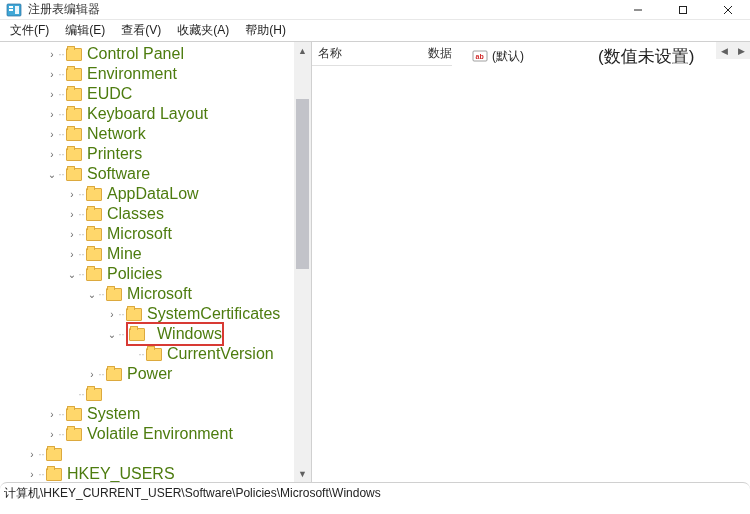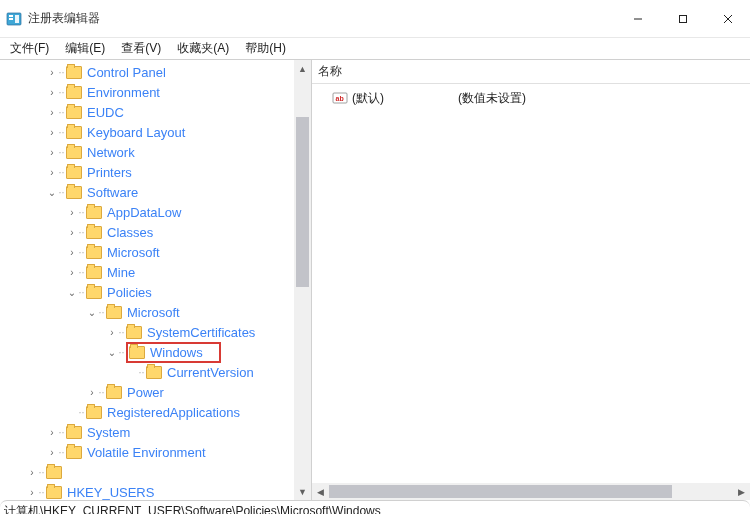--- a/index.html
+++ b/index.html
@@ -1,17 +1,17 @@
 <!DOCTYPE html>
 <html><head>
 <meta charset="utf-8">
 <style>
   * { box-sizing: border-box; margin: 0; padding: 0; font-family: "Microsoft YaHei", "Segoe UI", Tahoma, sans-serif; }
   body { width: 750px; height: 514px; background: #fff; overflow: hidden; font-size: 12px; color: #222; }
-  .titlebar { height: 38px; display: flex; align-items: center; padding-left: 6px; border-bottom: 1px solid #e8e8e8; }
+  .titlebar { height: 20px; display: flex; align-items: center; padding-left: 6px; border-bottom: 1px solid #e8e8e8; }
   .titlebar .appicon { width: 16px; height: 16px; margin-right: 6px; }
   .titlebar .title { flex: 1; font-size: 12px; color: #333; }
   .winbtns { display: flex; height: 100%; }
   .winbtn { width: 45px; height: 100%; display: flex; align-items: center; justify-content: center; color: #333; }
   .menubar { height: 22px; display: flex; align-items: center; padding-left: 2px; border-bottom: 1px solid #d0d0d0; }
   .menuitem { padding: 2px 8px; font-size: 12px; color: #222; }
   .main { display: flex; height: calc(100% - 30px - 22px - 22px); }
   .treepane { width: 312px; border-right: 1px solid #d0d0d0; position: relative; overflow: hidden; }
   .treescroll { position: absolute; right: 0; top: 0; width: 17px; height: 100%; background: #f0f0f0; display: flex; flex-direction: column; }
   .sbbtn { height: 17px; background: #f0f0f0; display: flex; align-items: center; justify-content: center; color: #606060; font-size: 9px; }
@@ -19,34 +19,34 @@
   .sbthumb { position: absolute; left: 2px; right: 2px; top: 40px; height: 170px; background: #c2c3c9; border-radius: 0; }
   .tree { position: absolute; left: 0; right: 17px; top: 0; bottom: 0; overflow: hidden; padding-top: 2px; }
   .node { height: 20px; display: flex; align-items: center; white-space: nowrap; }
   .twisty { width: 12px; text-align: center; color: #6b6b6b; font-size: 10px; }
   .twisty.exp::before { content: "⌄"; }
   .twisty.col::before { content: "›"; }
   .twisty.none::before { content: ""; }
   .dots { color: #b8b8b8; font-size: 12px; margin: 0 2px 0 0; letter-spacing: -1px; }
   .foldericon { width: 16px; height: 13px; background: #ffd76b; border: 1px solid #dca93e; border-radius: 1px; margin-right: 5px; position: relative; }
   .foldericon::before { content: ""; position: absolute; top: -3px; left: 0; width: 6px; height: 3px; background: #ffd76b; border: 1px solid #dca93e; border-bottom: none; border-radius: 1px 1px 0 0; }
-  .nodelabel { font-size: 13px; color: #3b82f6; }
-  .highlight { border: 2px solid #d83a34; padding: 1px 16px 1px 1px; display: inline-flex; align-items: center; }
-  .listpane { flex: 1; display: flex; flex-direction: column; position: relative; }
+  .nodelabel { font-size: 16px; color: #4d7c0f; }
+  .highlight { border: 2px solid #d83a34; padding: 1px 0 1px 1px; display: inline-flex; align-items: center; gap: 7px; }
+  .listpane { flex: 1; display: flex; flex-direction: row; position: relative; }
   .listhead { height: 24px; display: flex; align-items: center; border-bottom: 1px solid #e0e0e0; padding-left: 6px; }
   .colh { font-size: 12px; color: #333; }
   .colh.c1 { width: 110px; }
   .colh.c2 { width: 120px; }
   .colh.c3 { flex: 1; }
   .listbody { flex: 1; padding-left: 20px; padding-top: 4px; }
   .row { display: flex; align-items: center; height: 20px; }
   .valicon { width: 16px; height: 16px; margin-right: 4px; display: inline-flex; align-items: center; justify-content: center; }
   .cell.c1 { width: 106px; font-size: 12px; color: #222; }
   .cell.c2 { width: 120px; font-size: 12px; color: #222; }
-  .cell.c3 { flex: 1; font-size: 12px; color: #222; }
+  .cell.c3 { flex: 1; font-size: 17px; color: #222; }
   .hscroll { height: 17px; background: #f0f0f0; display: flex; }
   .hsbbtn { width: 17px; display: flex; align-items: center; justify-content: center; color: #606060; font-size: 9px; }
   .hsbtrack { flex: 1; position: relative; }
   .hsbthumb { position: absolute; top: 2px; bottom: 2px; left: 0; width: 85%; background: #c2c3c9; }
   .statusbar { height: 22px; border-top: 1px solid #d0d0d0; display: flex; align-items: center; padding-left: 4px; font-size: 12px; color: #222; border-radius: 7px; }
 </style>
 </head>
 <body>
 
 <div class="titlebar">
@@ -192,21 +192,20 @@
         <div class="node" style="padding-left: 86px;">
           <span class="twisty col"></span>
           <span class="dots">··</span>
           <span class="foldericon"></span>
           <span class="nodelabel">Power</span>
         </div>
         <div class="node" style="padding-left: 66px;">
           <span class="twisty none"></span>
           <span class="dots">··</span>
           <span class="foldericon"></span>
-          <span class="nodelabel">RegisteredApplications</span>
         </div>
         <div class="node" style="padding-left: 46px;">
           <span class="twisty col"></span>
           <span class="dots">··</span>
           <span class="foldericon"></span>
           <span class="nodelabel">System</span>
         </div>
         <div class="node" style="padding-left: 46px;">
           <span class="twisty col"></span>
           <span class="dots">··</span>
@@ -230,20 +229,21 @@
       <div class="sbtrack">
         <div class="sbthumb"></div>
       </div>
       <div class="sbbtn">▼</div>
     </div>
   </div>
 
   <div class="listpane">
     <div class="listhead">
       <div class="colh c1">名称</div>
+      <div class="colh c3">数据</div>
     </div>
     <div class="listbody">
       <div class="row">
         <span class="valicon">
           <svg width="16" height="16" viewBox="0 0 16 16">
             <rect x="1" y="3" width="14" height="10" rx="1" fill="#fff" stroke="#888" stroke-width="0.8"></rect>
             <text x="3.5" y="11" font-size="7" fill="#d02a2a" font-family="Arial" font-weight="bold">ab</text>
           </svg>
         </span>
         <div class="cell c1">(默认)</div>

